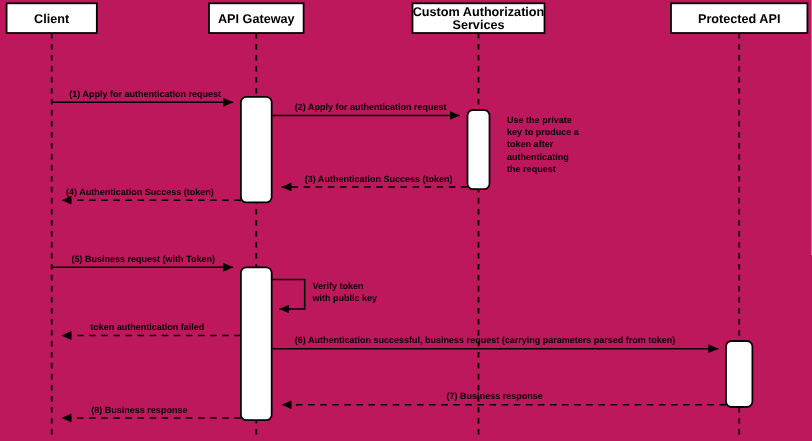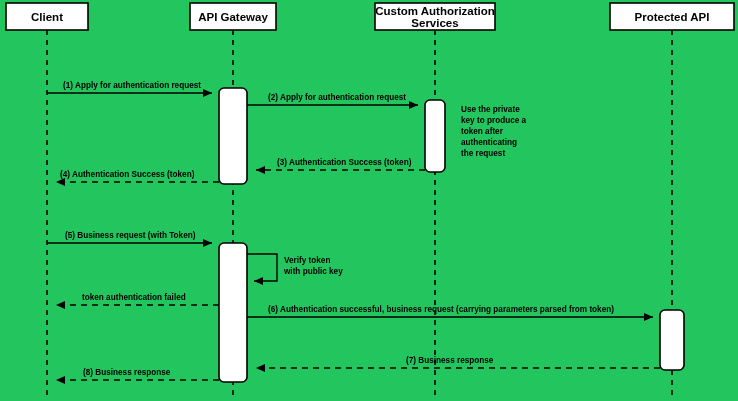--- a/index.html
+++ b/index.html
@@ -9,21 +9,21 @@
     background: #ffffff;
   }
   body {
     font-family: "Liberation Sans", sans-serif;
     color: #000000;
   }
   #diagram-root {
     position: relative;
     width: 738px;
     height: 401px;
-    background: #22c55e;
+    background: #be185d;
     overflow: hidden;
   }
   #diagram-svg {
     position: absolute;
     left: 0;
     top: 0;
     width: 738px;
     height: 401px;
   }
   .lifeline-head-box {

